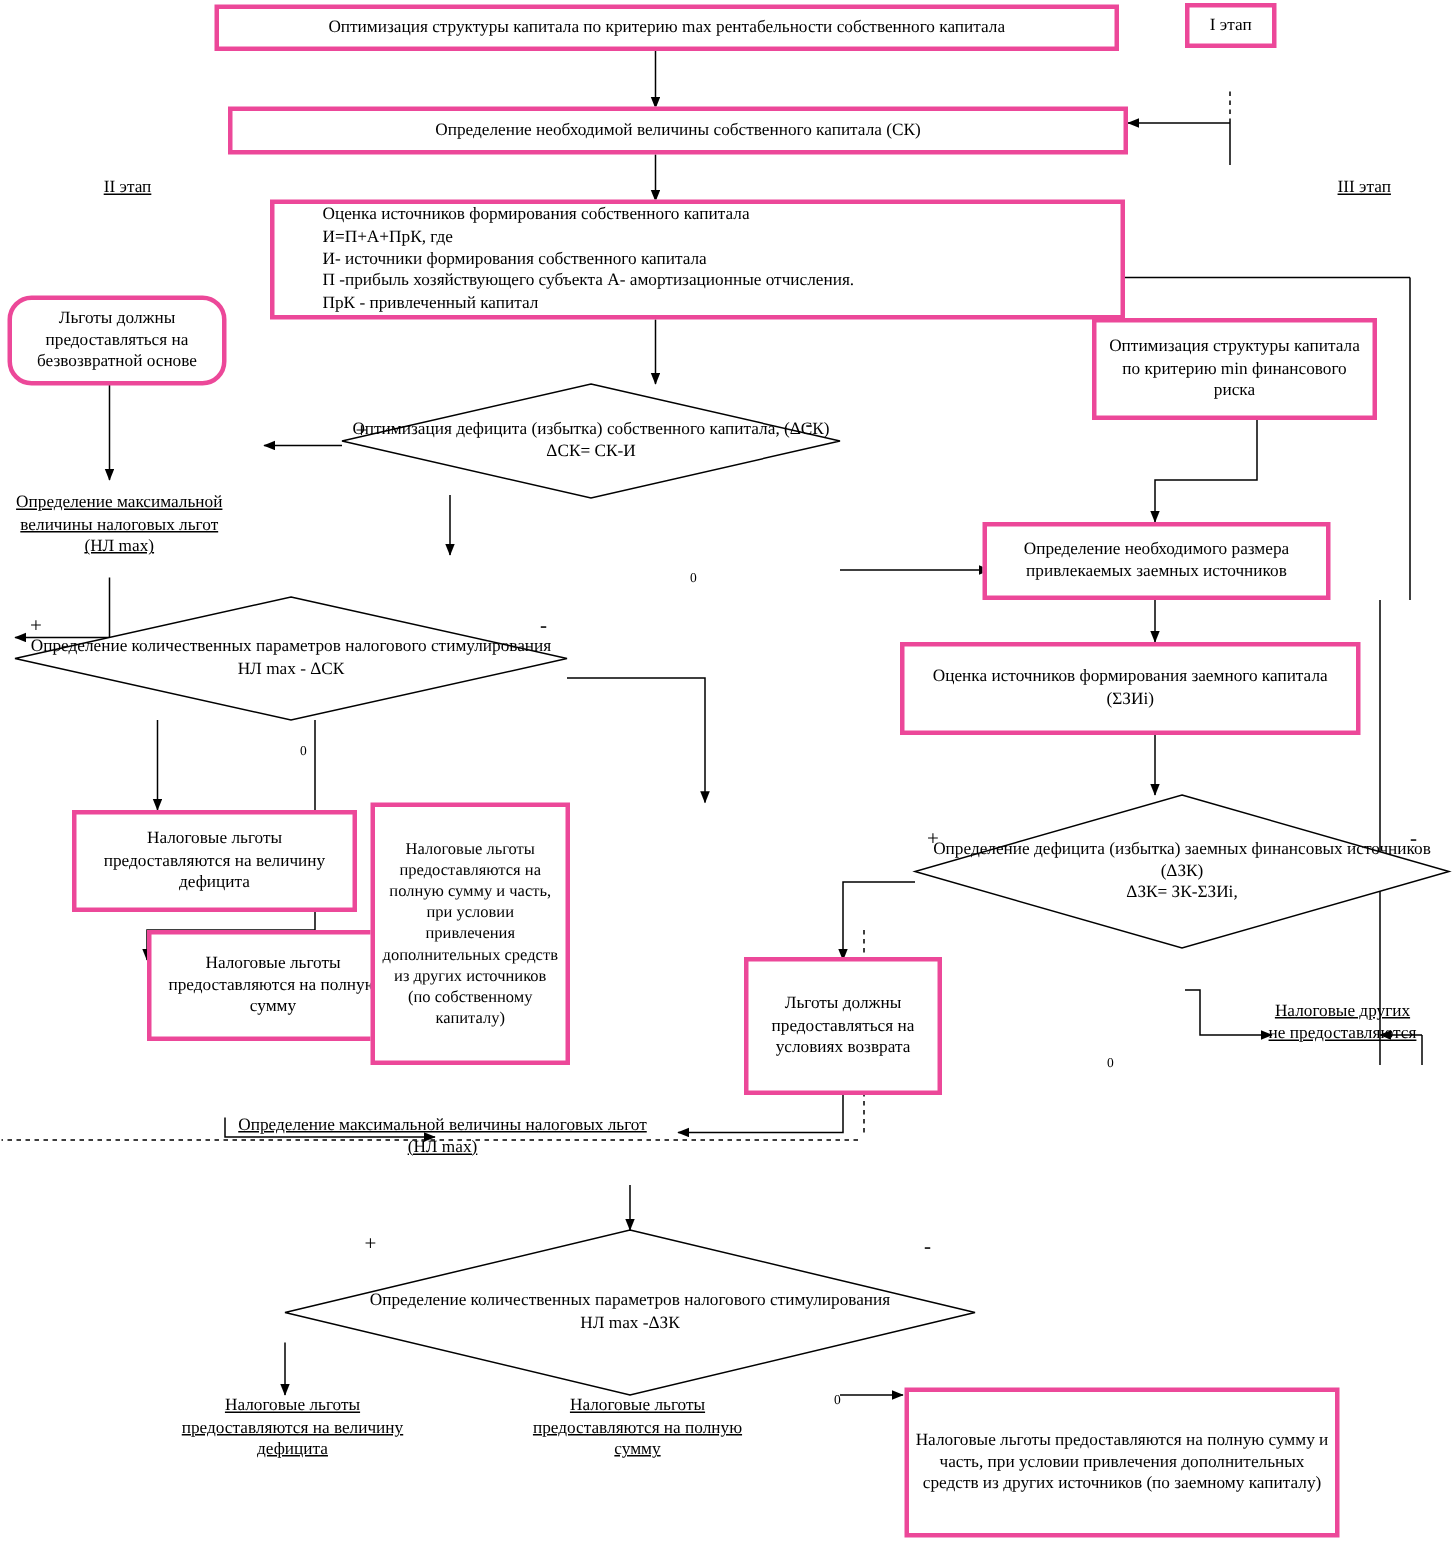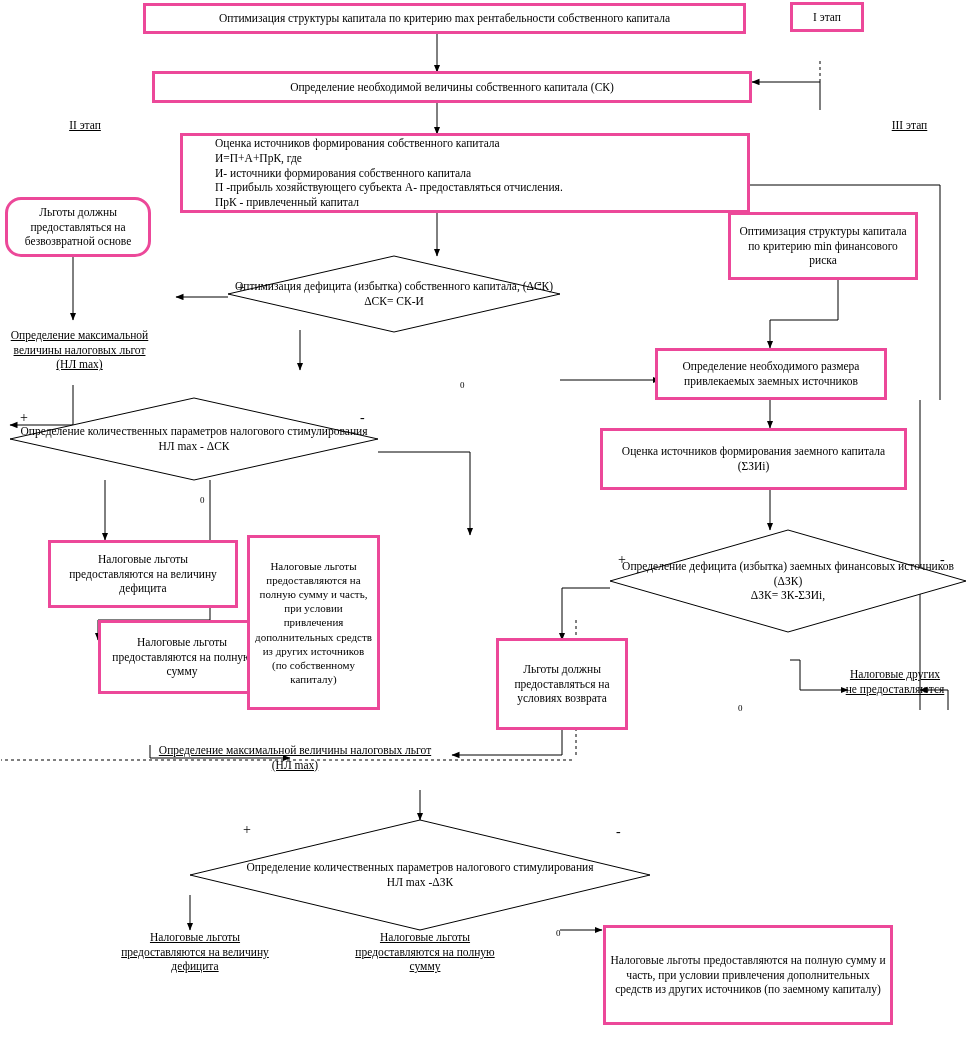--- a/index.html
+++ b/index.html
@@ -148,32 +148,32 @@
       <path d="M948,710 L948,690"></path>
       <path d="M920,400 L920,710"></path>
     </g>
     <g stroke="#000" stroke-width="1" fill="none" stroke-dasharray="3,3">
       <path d="M820,82 L820,58"></path>
       <path d="M572,760 L1,760" transform="translate(0,0)"></path>
       <path d="M576,755 L576,620"></path>
     </g>
   </svg>
 
-  <div class="box" style="left:790px; top:2px; width:74px; height:30px;">I этап</div>
+  <div class="box" style="left:790px; top:2px; width:61px; height:30px;">I этап</div>
   <div class="plain" style="left:50px; top:118px; width:70px;">II этап</div>
   <div class="plain" style="left:872px; top:118px; width:75px;">III этап</div>
 
   <div class="box" style="left:143px; top:3px; width:603px; height:31px;">Оптимизация структуры капитала по критерию max  рентабельности собственного капитала</div>
 
   <div class="box" style="left:152px; top:71px; width:600px; height:32px;">Определение необходимой величины собственного капитала (СК)</div>
 
   <div class="box" style="left:180px; top:133px; width:570px; height:80px; justify-content:flex-start; text-align:left; padding-left:32px;">Оценка  источников формирования собственного капитала
 И=П+А+ПрК, где
 И- источники формирования собственного капитала
-П -прибыль хозяйствующего субъекта А- предоставляться отчисления.
+П -прибыль хозяйствующего субъекта А- амортизационные отчисления.
 ПрК - привлеченный капитал</div>
 
   <div class="box" style="left:728px; top:212px; width:190px; height:68px;">Оптимизация структуры капитала по критерию min финансового риска</div>
 
   <div class="box" style="left:5px; top:197px; width:146px; height:60px;border-radius:16px;">Льготы должны предоставляться на безвозвратной основе</div>
 
   <div class="plain" style="left:2px; top:328px; width:155px;">Определение максимальной величины  налоговых льгот
 (НЛ max)</div>
 
   <div class="box" style="left:655px; top:348px; width:232px; height:52px;">Определение необходимого размера привлекаемых заемных источников</div>

